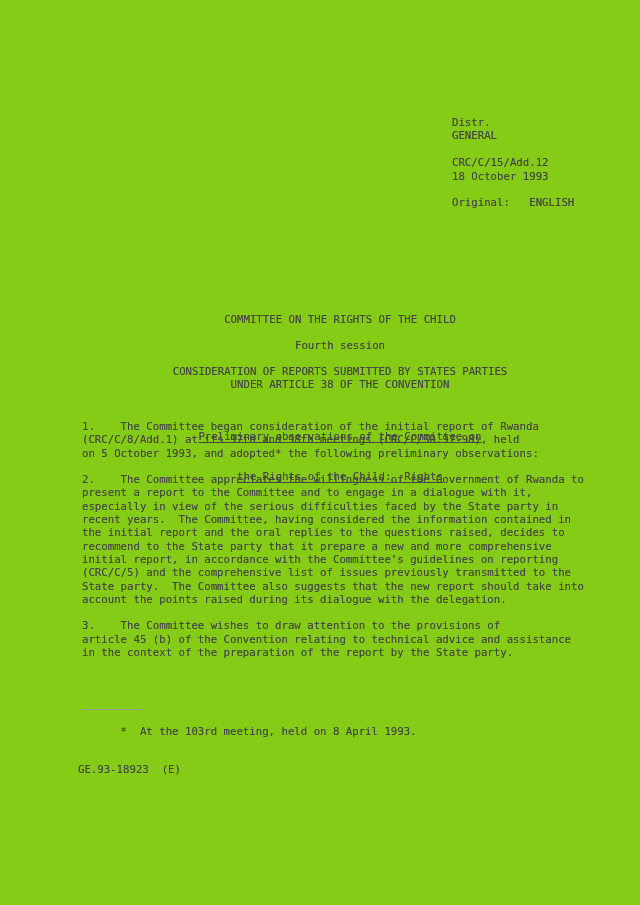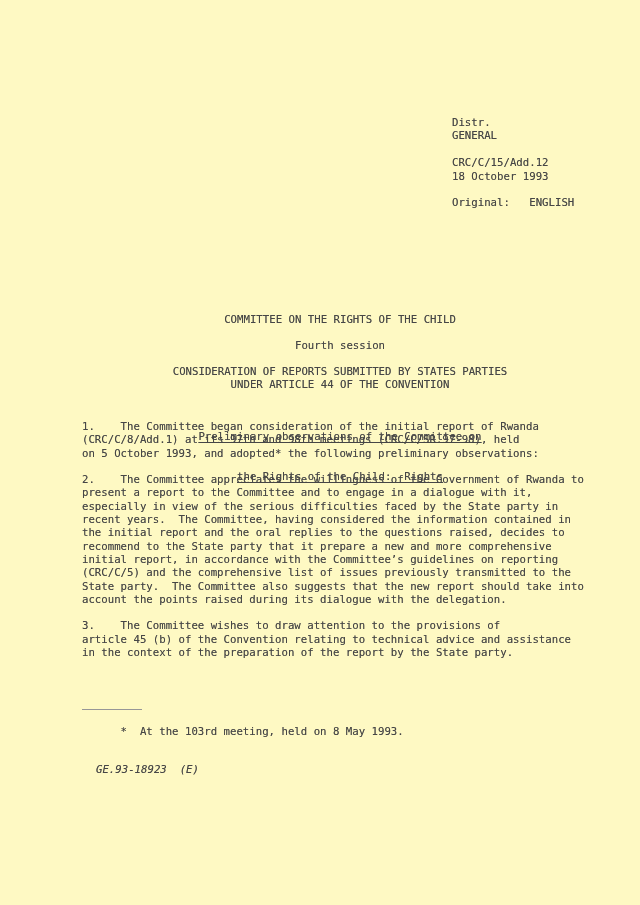--- a/index.html
+++ b/index.html
@@ -4,21 +4,21 @@
 <style>
   html, body {
     margin: 0;
     padding: 0;
     background: #ffffff;
   }
   .page {
     position: relative;
     width: 640px;
     height: 905px;
-    background: #fef9c3;
+    background: #84cc16;
     overflow: hidden;
   }
   .mono {
     font-family: "DejaVu Sans Mono", "Liberation Mono", monospace;
     font-size: 10.7px;
     color: #464646;
     white-space: pre;
     text-shadow: 0 0 0.5px rgba(70,70,70,0.55);
   }
   .meta {
@@ -63,44 +63,43 @@
     border-top: 1.5px solid #979797;
   }
   .footnote {
     position: absolute;
     left: 82px;
     top: 725px;
     line-height: 13.3px;
   }
   .footer-ref {
     position: absolute;
-    left: 96px;
+    left: 78px;
     top: 763px;
-    font-style: italic;
   }
 </style>
 </head>
 <body>
 
 <div class="page">
 
   <div class="mono meta">Distr.
 GENERAL
 
 CRC/C/15/Add.12
 18 October 1993
 
 Original:   ENGLISH</div>
 
   <div class="mono headings">COMMITTEE ON THE RIGHTS OF THE CHILD
 
 Fourth session
 
 CONSIDERATION OF REPORTS SUBMITTED BY STATES PARTIES
-UNDER ARTICLE 44 OF THE CONVENTION</div>
+UNDER ARTICLE 38 OF THE CONVENTION</div>
 
   <div class="mono titleblock">
     <div class="underline">Preliminary observations of the Committee on</div>
     <div class="underline">the Rights of the Child:  Rights</div>
   </div>
 
   <div class="mono body-text">1.    The Committee began consideration of the initial report of Rwanda
 (CRC/C/8/Add.1) at its 97th and 98th meetings (CRC/C/SR.97-98), held
 on 5 October 1993, and adopted* the following preliminary observations:
 
@@ -114,17 +113,17 @@
 (CRC/C/5) and the comprehensive list of issues previously transmitted to the
 State party.  The Committee also suggests that the new report should take into
 account the points raised during its dialogue with the delegation.
 
 3.    The Committee wishes to draw attention to the provisions of
 article 45 (b) of the Convention relating to technical advice and assistance
 in the context of the preparation of the report by the State party.</div>
 
   <div class="rule"></div>
 
-  <div class="mono footnote">      *  At the 103rd meeting, held on 8 May 1993.</div>
+  <div class="mono footnote">      *  At the 103rd meeting, held on 8 April 1993.</div>
 
   <div class="mono footer-ref">GE.93-18923  (E)</div>
 
 </div>
 
 </body></html>

